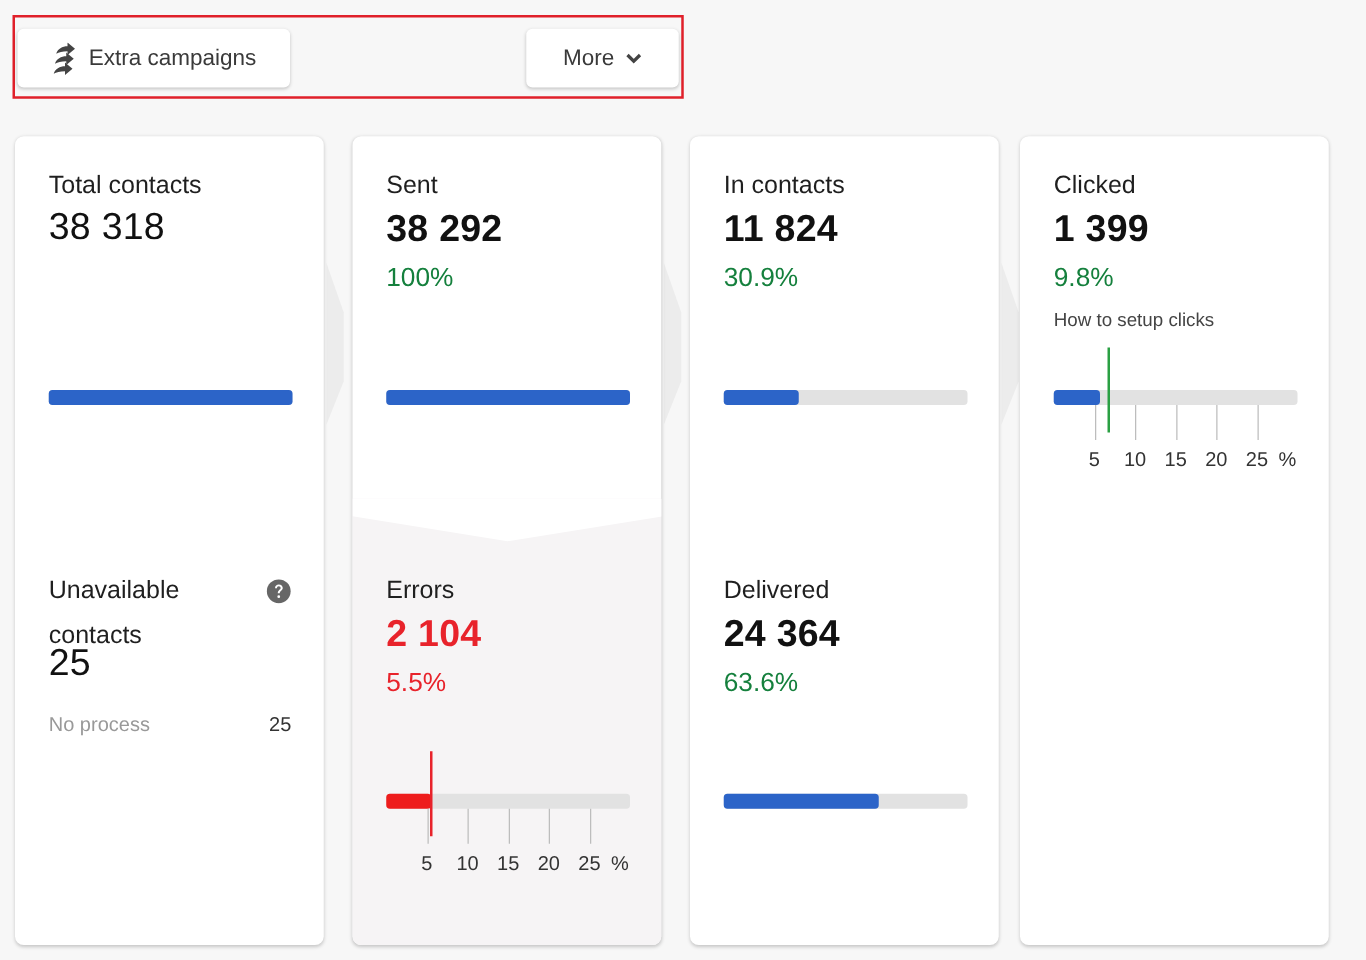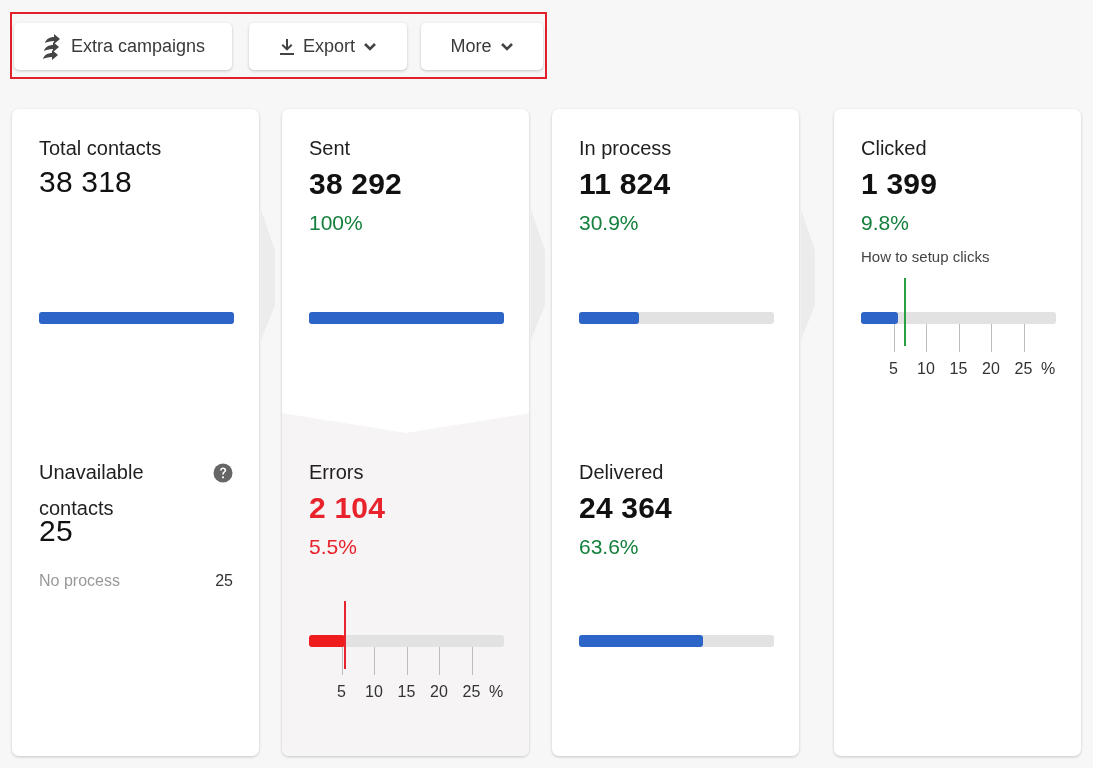--- a/index.html
+++ b/index.html
@@ -25,21 +25,21 @@
   .btn-extra { left: 2px; width: 218px; }
   .btn-export { left: 237px; width: 158px; }
   .btn-more { left: 409px; width: 122px; }
 
   .card {
     position: absolute; top: 109px; width: 247px; height: 647px;
     background: #fff; border-radius: 7px;
     box-shadow: 0 1px 3px rgba(0,0,0,0.2);
     overflow: hidden;
   }
-  .c1 { left: 12px; } .c2 { left: 282px; } .c3 { left: 552px; } .c4 { left: 834px; }
+  .c1 { left: 12px; } .c2 { left: 282px; } .c3 { left: 552px; } .c4 { left: 816px; }
 
   .connector {
     position: absolute; top: 210px; width: 22px; height: 130px;
   }
   .connector svg { display: block; }
 
   .label { position: absolute; left: 27px; font-size: 20px; color: #1f1f1f; }
   .big { position: absolute; left: 27px; font-size: 30px; font-weight: bold; color: #111; letter-spacing: 0.2px; }
   .big.light { font-weight: normal; }
   .pct { position: absolute; left: 27px; font-size: 21px; color: #15803d; }
@@ -76,34 +76,20 @@
     <span>
       <svg width="22" height="26" viewBox="0 0 22 26">
         <g fill="#444">
           <path d="M4 9 C5 5 9 3 13 3 L13 0 L19 5 L13 10 L13 7 C9 7 6 8 4 9 Z"></path>
           <path d="M3 17 C4 13 8 11 12 11 L12 8 L18 13 L12 18 L12 15 C8 15 5 16 3 17 Z"></path>
           <path d="M2 25 C3 21 7 19 11 19 L11 16 L17 21 L11 26 L11 23 C7 23 4 24 2 25 Z"></path>
         </g>
       </svg>
     </span>
     <span>Extra campaigns</span>
-  </div>
-  <div class="tbtn btn-export">
-    <span>
-      <svg width="16" height="18" viewBox="0 0 16 18">
-        <path d="M7 1 H9 V9 L12 6 L13.4 7.4 L8 12.8 L2.6 7.4 L4 6 L7 9 Z" fill="#444"></path>
-        <rect x="1" y="15" width="14" height="2" fill="#444"></rect>
-      </svg>
-    </span>
-    <span>Export</span>
-    <span>
-      <svg width="14" height="10" viewBox="0 0 14 10">
-          <path d="M2 2 L7 7 L12 2" stroke="#444" stroke-width="2.6" fill="none"></path>
-        </svg>
-    </span>
   </div>
   <div class="tbtn btn-more">
     <span>More</span>
     <span>
       <svg width="14" height="10" viewBox="0 0 14 10">
           <path d="M2 2 L7 7 L12 2" stroke="#444" stroke-width="2.6" fill="none"></path>
         </svg>
     </span>
   </div>
 </div>
@@ -173,21 +159,21 @@
       <div class="ticklabel" style="left: 97.5px;">15</div>
       <div class="tick" style="left: 130px;"></div>
       <div class="ticklabel" style="left: 130px;">20</div>
       <div class="tick" style="left: 162.5px;"></div>
       <div class="ticklabel" style="left: 162.5px;">25</div>
       <div class="ticklabel" style="left: 187px;">%</div>
     </div>
 </div>
 
 <div class="card c3">
-  <div class="label" style="top:28px;">In process</div>
+  <div class="label" style="top:28px;">In contacts</div>
   <div class="big" style="top:58px;">11 824</div>
   <div class="pct" style="top:102px;">30.9%</div>
   <div class="bar" style="top:203px;">
     <div class="fill" style="width: 60.255px;"></div>
   </div>
 
   <div class="label" style="top:352px;text-align:center;">Delivered</div>
   <div class="big" style="top:382px;">24 364</div>
   <div class="pct" style="top:426px;">63.6%</div>
   <div class="bar" style="top:526px;">

